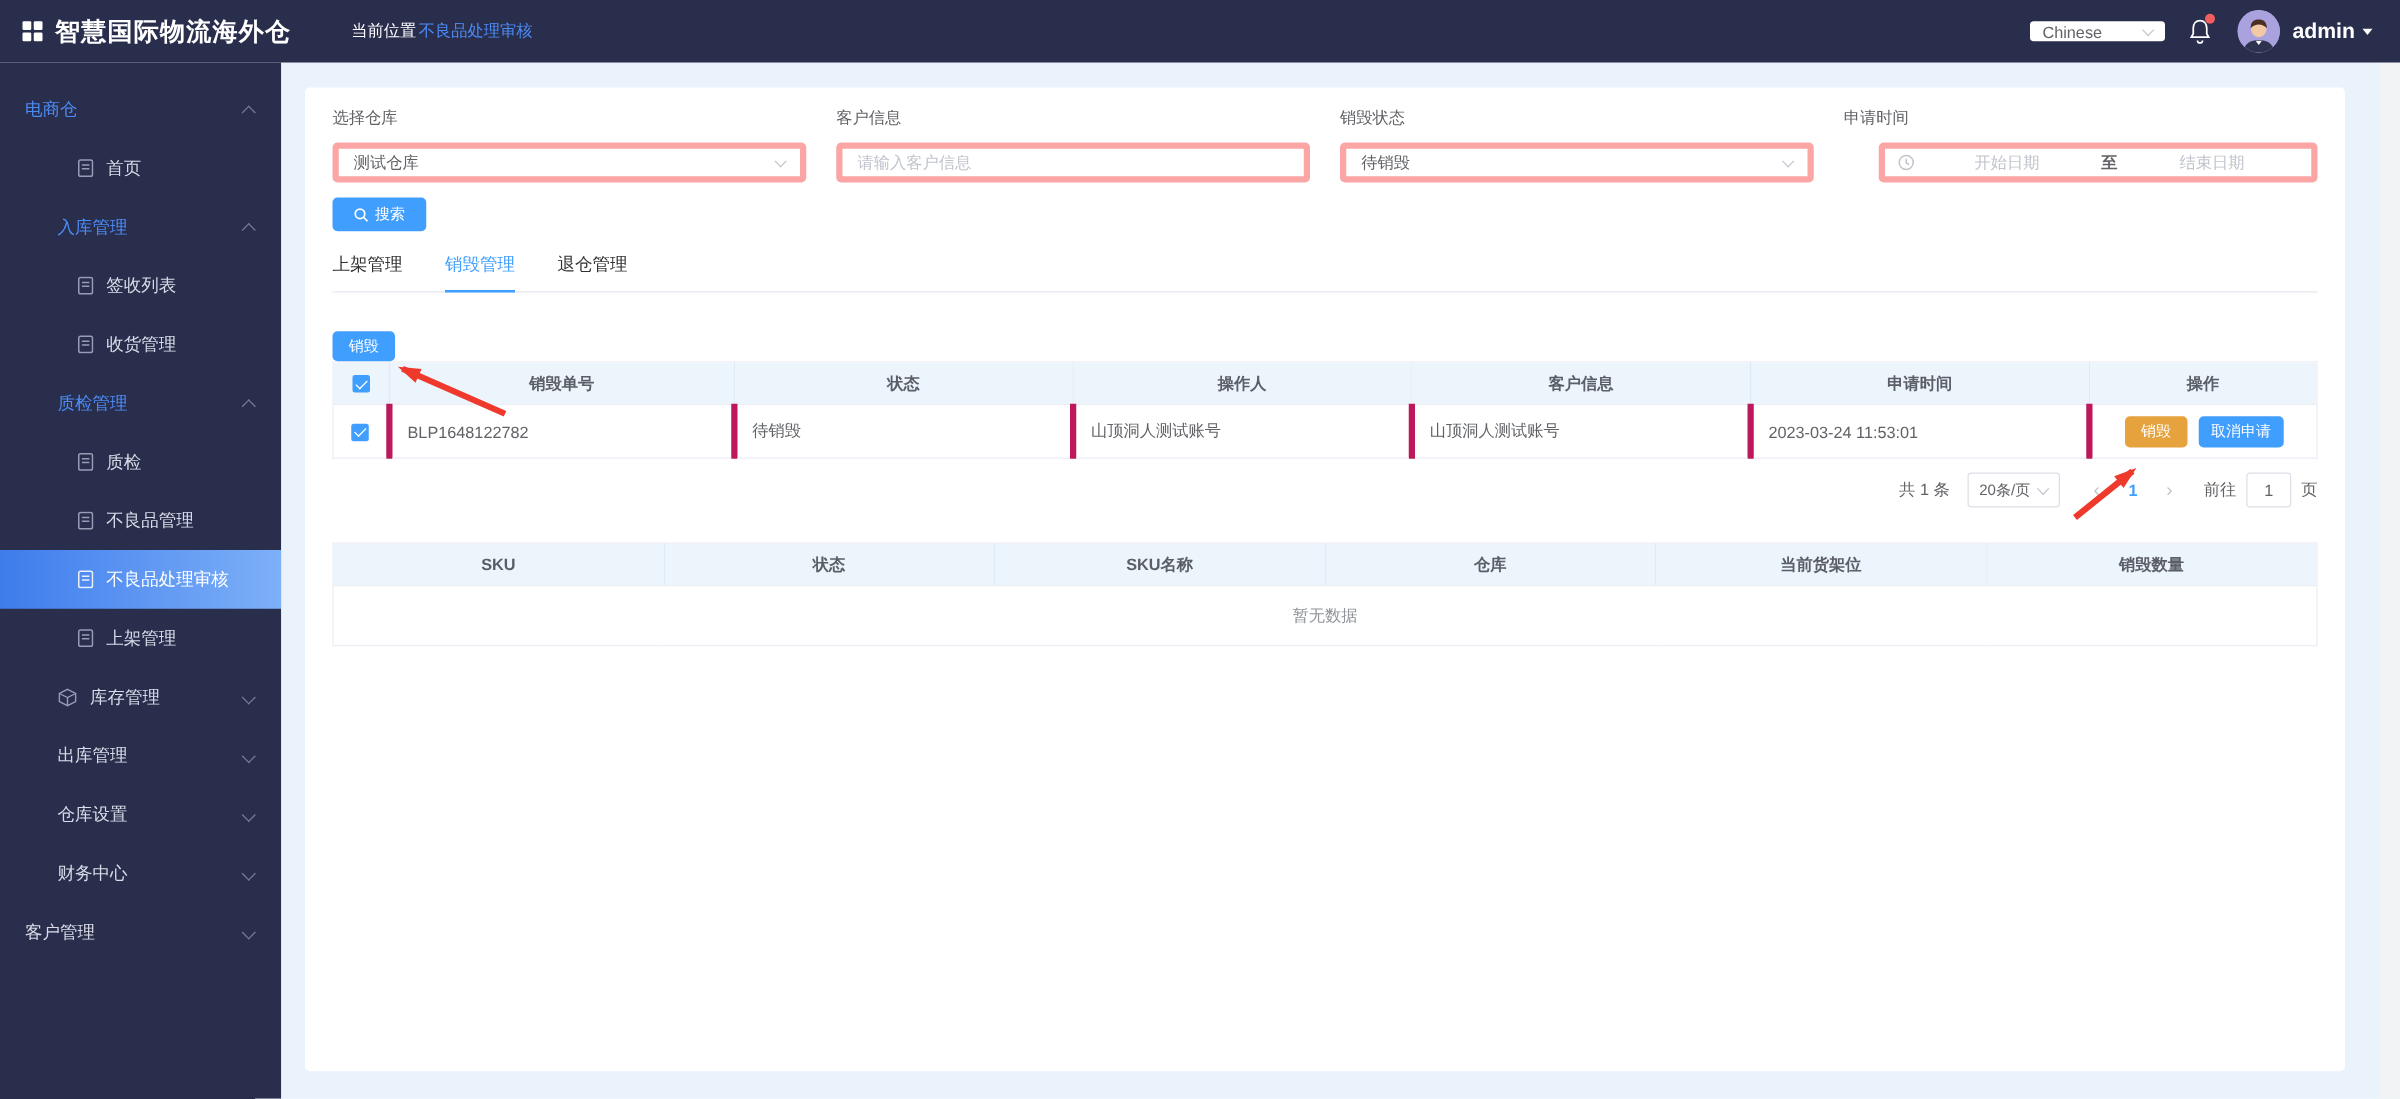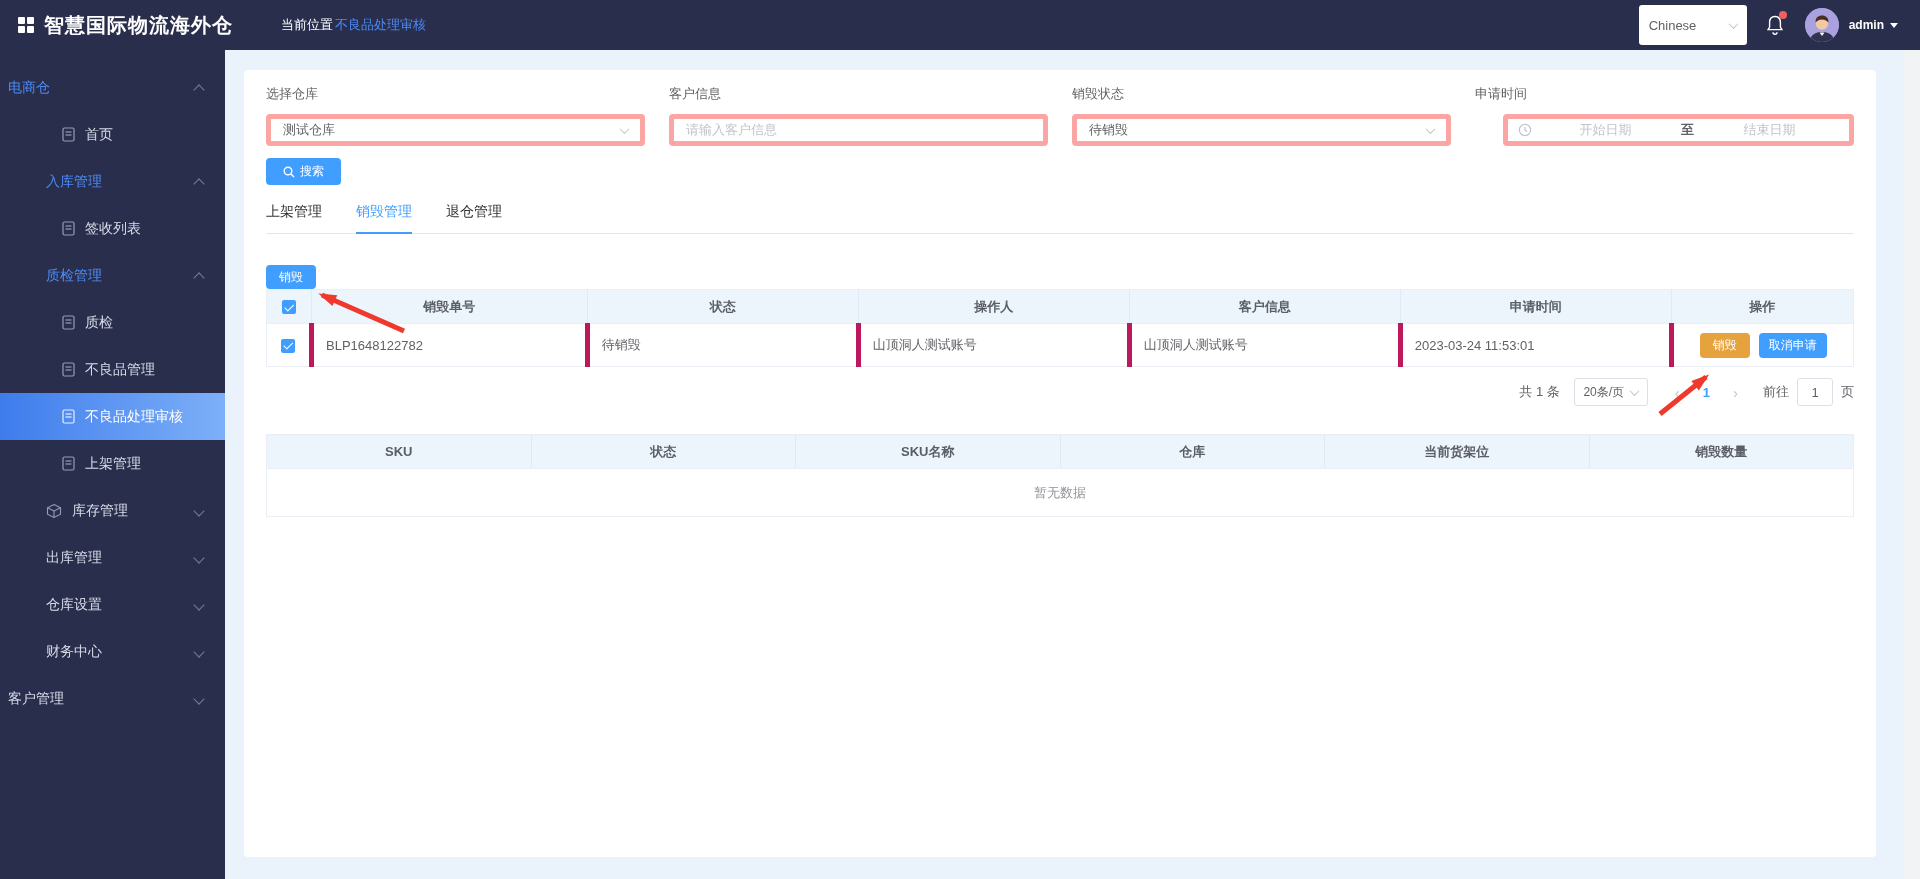--- a/index.html
+++ b/index.html
@@ -16,35 +16,35 @@
   body{font-family:"Liberation Sans",sans-serif;position:relative;background:#EAF2FB;}
 
   
   .topbar{height:50px;background:var(--navy);display:flex;align-items:center;padding:0 22px 0 18px;position:relative;z-index:10;}
   .grid-icon{width:16px;height:16px;display:grid;grid-template-columns:7px 7px;grid-template-rows:7px 7px;gap:2px;margin-right:10px;}
   .grid-icon span{background:#fff;border-radius:1px;}
   .app-title{color:#fff;font-size:20px;font-weight:bold;letter-spacing:1px;}
   .breadcrumb{margin-left:48px;font-size:13px;color:#fff;display:flex;align-items:center;gap:2px;}
   .breadcrumb .crumb-link{color:var(--link-blue);cursor:pointer;}
   .topbar-right{margin-left:auto;display:flex;align-items:center;}
-  .lang-select{width:108px;height:40px;background:#fff;border-radius:3px;display:flex;align-items:center;padding:0 10px;font-size:13px;color:#606266;cursor:pointer;}
+  .lang-select{width:108px;height:16px;background:#fff;border-radius:3px;display:flex;align-items:center;padding:0 10px;font-size:13px;color:#606266;cursor:pointer;}
   .lang-select .chev{margin-left:auto;}
   .chev{width:7px;height:7px;border-right:1.4px solid #C0C4CC;border-bottom:1.4px solid #C0C4CC;display:inline-block;}
   .chev.down{transform:rotate(45deg) translate(-1px,-1px);}
   .bell-wrap{position:relative;margin:0 20px 0 18px;cursor:pointer;display:flex;}
   .bell-dot{position:absolute;right:-2px;top:-3px;width:8px;height:8px;border-radius:50%;background:#F25E5E;}
   .avatar{width:34px;height:34px;border-radius:50%;overflow:hidden;background:#A9A2DF;flex:none;cursor:pointer;}
-  .admin-name{color:#fff;font-size:12px;font-weight:bold;margin:0 6px 0 10px;cursor:pointer;}
+  .admin-name{color:#fff;font-size:17px;font-weight:bold;margin:0 6px 0 10px;cursor:pointer;}
   .caret-down{width:0;height:0;border-left:4px solid transparent;border-right:4px solid transparent;border-top:5px solid #fff;display:inline-block;}
 
   
   .layout{display:flex;height:829px;}
   .sidebar{width:225px;background:var(--navy);flex:none;padding-top:14px;}
   .sb-item{height:47px;display:flex;align-items:center;font-size:14px;color:#D9DCE8;cursor:pointer;position:relative;}
-  .sb-item.lvl1{padding-left:8px;}
+  .sb-item.lvl1{padding-left:20px;}
   .sb-item.lvl2{padding-left:46px;}
   .sb-item.lvl3{padding-left:62px;}
   .sb-item.blue{color:var(--link-blue);}
   .sb-item.active{background:linear-gradient(to right,var(--grad-start),var(--grad-end));color:#fff;}
   .sb-icon{display:flex;align-items:center;margin-right:10px;color:#989CB4;}
   .sb-item.active .sb-icon{color:#EAF1FD;}
   .sb-chev{position:absolute;right:22px;width:8px;height:8px;border-right:1.4px solid #767B97;border-bottom:1.4px solid #767B97;}
   .sb-chev.down{transform:rotate(45deg);}
   .sb-chev.up{transform:rotate(-135deg);top:22px;}
 
@@ -170,20 +170,30 @@
       </div>
       <div class="sb-item lvl3">
         <span class="sb-icon">
           <svg width="13" height="15" viewBox="0 0 13 15" fill="none" stroke="currentColor" stroke-width="1.2">
             <rect x="1" y="1" width="11" height="13" rx="1.5"></rect>
             <line x1="3.5" y1="5" x2="9.5" y2="5"></line>
             <line x1="3.5" y1="8" x2="9.5" y2="8"></line>
           </svg>
         </span>
         <span class="sb-label">签收列表</span>
+      </div>
+      <div class="sb-item lvl3">
+        <span class="sb-icon">
+          <svg width="13" height="15" viewBox="0 0 13 15" fill="none" stroke="currentColor" stroke-width="1.2">
+            <rect x="1" y="1" width="11" height="13" rx="1.5"></rect>
+            <line x1="3.5" y1="5" x2="9.5" y2="5"></line>
+            <line x1="3.5" y1="8" x2="9.5" y2="8"></line>
+          </svg>
+        </span>
+        <span class="sb-label">收货管理</span>
       </div>
       <div class="sb-item lvl2 blue">
         <span class="sb-label">质检管理</span>
         <span class="sb-chev up"></span>
       </div>
       <div class="sb-item lvl3">
         <span class="sb-icon">
           <svg width="13" height="15" viewBox="0 0 13 15" fill="none" stroke="currentColor" stroke-width="1.2">
             <rect x="1" y="1" width="11" height="13" rx="1.5"></rect>
             <line x1="3.5" y1="5" x2="9.5" y2="5"></line>

